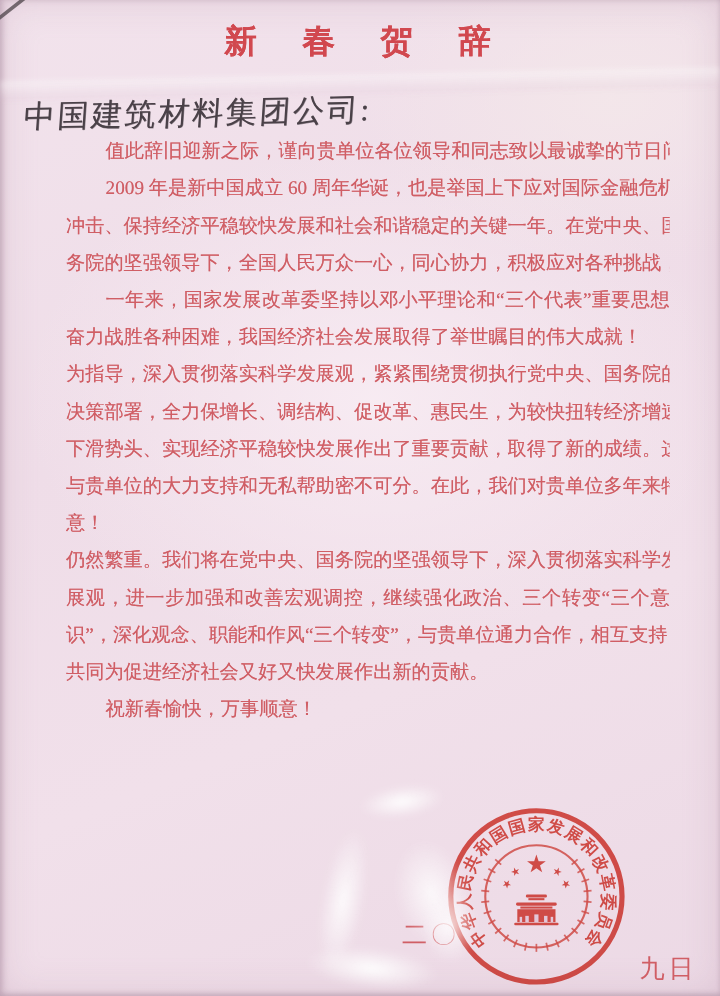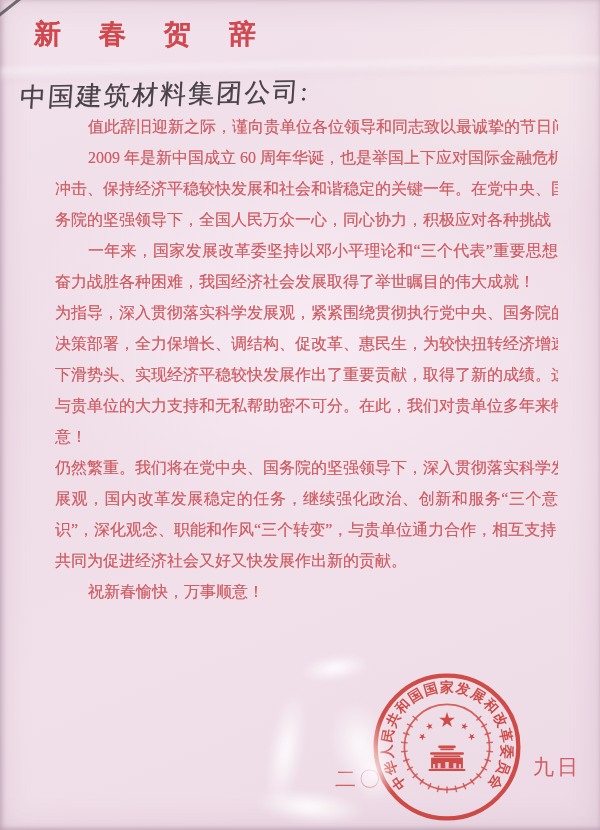--- a/index.html
+++ b/index.html
@@ -17,39 +17,39 @@
   .crease-top{position:absolute;left:0;top:62px;width:600px;height:16px;background:linear-gradient(rgba(255,255,255,.40),rgba(203,170,191,.14));transform:rotate(-1.1deg);filter:blur(2px);}
   .streak{position:absolute;background:radial-gradient(closest-side,rgba(255,255,255,.95),rgba(255,255,255,0));filter:blur(2.5px);}
   .streak.s1{left:300px;top:655px;width:70px;height:26px;transform:rotate(-8deg);}
   .streak.s2{left:268px;top:690px;width:36px;height:120px;transform:rotate(10deg);opacity:.9;}
   .streak.s3{left:330px;top:700px;width:60px;height:90px;transform:rotate(-14deg);opacity:.85;}
   .streak.s4{left:255px;top:790px;width:110px;height:34px;transform:rotate(6deg);}
   .streak.s5{left:352px;top:742px;width:46px;height:60px;opacity:.8;}
 
   .title{
     position:absolute;left:0;top:16px;width:600px;margin:0;padding-left:34px;box-sizing:border-box;
-    text-align:left;font-size:27px;font-weight:bold;letter-spacing:38px;
+    text-align:center;font-size:27px;font-weight:bold;letter-spacing:38px;
     color:#d1484f;text-shadow:0 0 .5px #d1484f;
   }
   .addressee{
     position:absolute;left:21px;top:80px;font-size:26px;letter-spacing:2px;
     color:#4a4148;transform:skewX(-5deg) rotate(-1.2deg);transform-origin:left top;
     text-shadow:.4px .4px 0 rgba(74,65,72,.55);
   }
   .body-block{
     position:absolute;left:55px;top:111px;width:503px;
     font-size:16px;color:#d05e65;text-shadow:0 0 .4px rgba(208,94,101,.7);
   }
   .ln{height:31px;line-height:31px;text-align:justify;text-align-last:justify;white-space:nowrap;overflow:hidden;}
   .ln.end{text-align-last:left;}
   .ln.first{text-indent:33px;}
 
   .date-seg{position:absolute;font-size:21px;letter-spacing:3px;color:#d05e65;}
   .date-left{left:335px;top:765px;}
-  .date-right{left:533px;top:753px;}
+  .date-right{left:533px;top:793px;}
 
   .seal{position:absolute;left:370px;top:670px;width:154px;height:154px;mix-blend-mode:multiply;opacity:.93;}
   .seal-ring{fill:none;stroke:#dc4a40;stroke-width:4.2;}
   .seal-ring-text text{fill:#dc4a40;font-family:"Liberation Serif",serif;font-size:13.5px;font-weight:bold;text-anchor:middle;}
   .wreath{fill:none;stroke:#dc4a40;stroke-width:1.7;opacity:.85;}
   .wreath-ticks line{stroke:#dc4a40;stroke-width:1.4;opacity:.8;}
   .emblem-fill{fill:#dc4a40;}
   .gate-open{fill:#f4e6ee;}
 </style>
 </head>
@@ -73,21 +73,21 @@
     <div class="ln first">一年来，国家发展改革委坚持以邓小平理论和“三个代表”重要思想</div>
 
     <div class="ln end">奋力战胜各种困难，我国经济社会发展取得了举世瞩目的伟大成就！</div>
     <div class="ln">为指导，深入贯彻落实科学发展观，紧紧围绕贯彻执行党中央、国务院的</div>
     <div class="ln">决策部署，全力保增长、调结构、促改革、惠民生，为较快扭转经济增速</div>
     <div class="ln">下滑势头、实现经济平稳较快发展作出了重要贡献，取得了新的成绩。这</div>
     <div class="ln">与贵单位的大力支持和无私帮助密不可分。在此，我们对贵单位多年来特</div>
     <div class="ln end">意！</div>
 
     <div class="ln">仍然繁重。我们将在党中央、国务院的坚强领导下，深入贯彻落实科学发</div>
-    <div class="ln">展观，国内改革发展稳定的任务，继续强化政治、创新和服务“三个意</div>
+    <div class="ln">展观，进一步加强和改善宏观调控，继续强化政治、三个转变“三个意</div>
     <div class="ln">识”，深化观念、职能和作风“三个转变”，与贵单位通力合作，相互支持，</div>
     <div class="ln end">共同为促进经济社会又好又快发展作出新的贡献。</div>
 
     <div class="ln first end">祝新春愉快，万事顺意！</div>
   </div>
 
   <span class="date-seg date-left">二〇</span>
   <span class="date-seg date-right">九日</span>
 
   <svg class="seal" viewBox="0 0 150 150" aria-hidden="true">

